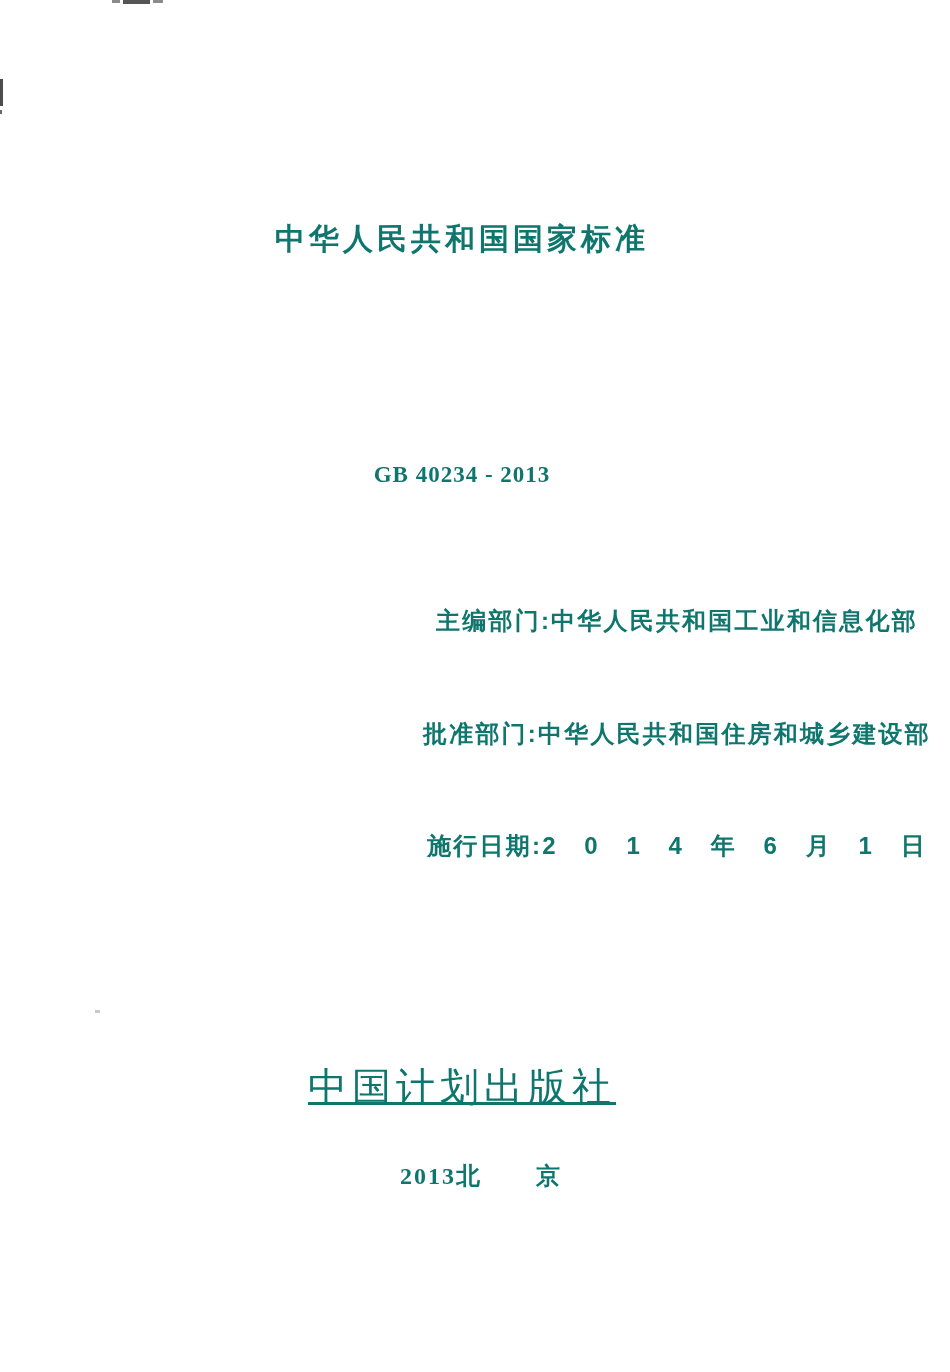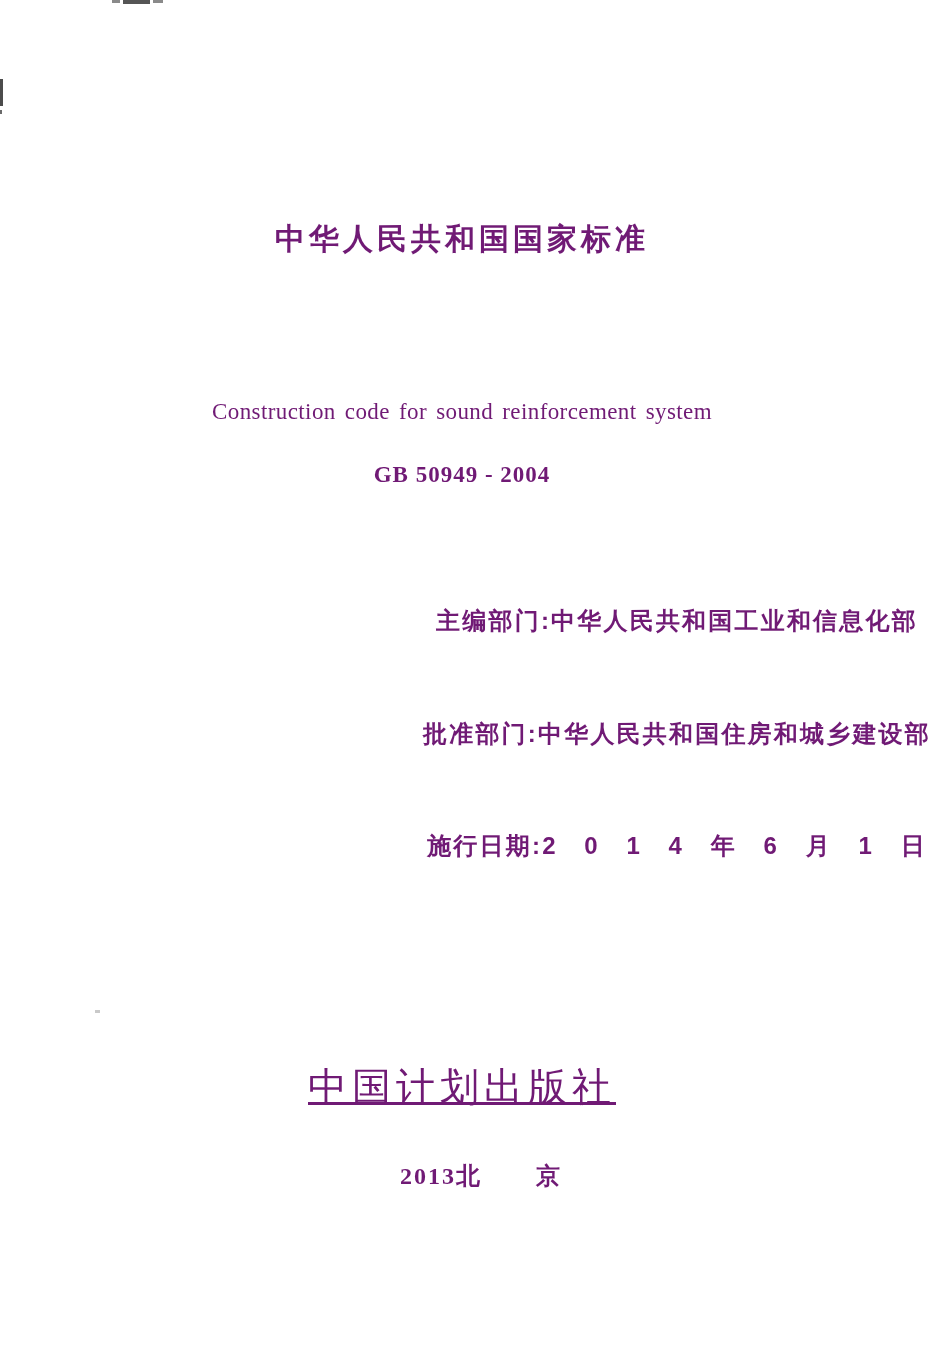--- a/index.html
+++ b/index.html
@@ -7,21 +7,21 @@
     padding: 0;
     background: #ffffff;
   }
   .page {
     position: relative;
     width: 950px;
     height: 1320px;
     background: #ffffff;
     overflow: hidden;
     font-family: "Liberation Serif", "DejaVu Serif", serif;
-    color: #701a75;
+    color: #0f766e;
   }
   
   .content {
     position: absolute;
     left: 0;
     top: 0;
     width: 924px;
     height: 100%;
   }
   .content > div {
@@ -104,23 +104,22 @@
   <div class="artifact a-left-bar"></div>
   <div class="artifact a-left-dot"></div>
   <div class="artifact a-right-dash"></div>
   <div class="artifact a-faint-dot"></div>
 
   <div class="content">
 
     <div class="standard-heading">中华人民共和国国家标准</div>
 
 
-    <div class="title-en">Construction code for sound reinforcement system</div>
 
-    <div class="standard-number">GB 50949 - 2004</div>
+    <div class="standard-number">GB 40234 - 2013</div>
 
     <div class="info-block">
       <div>主编部门:中华人民共和国工业和信息化部</div>
       <div>批准部门:中华人民共和国住房和城乡建设部</div>
       <div>施行日期:2   0   1   4   年   6   月   1   日</div>
     </div>
 
     <div class="publisher">中国计划出版社</div>
 
     <div class="imprint">

